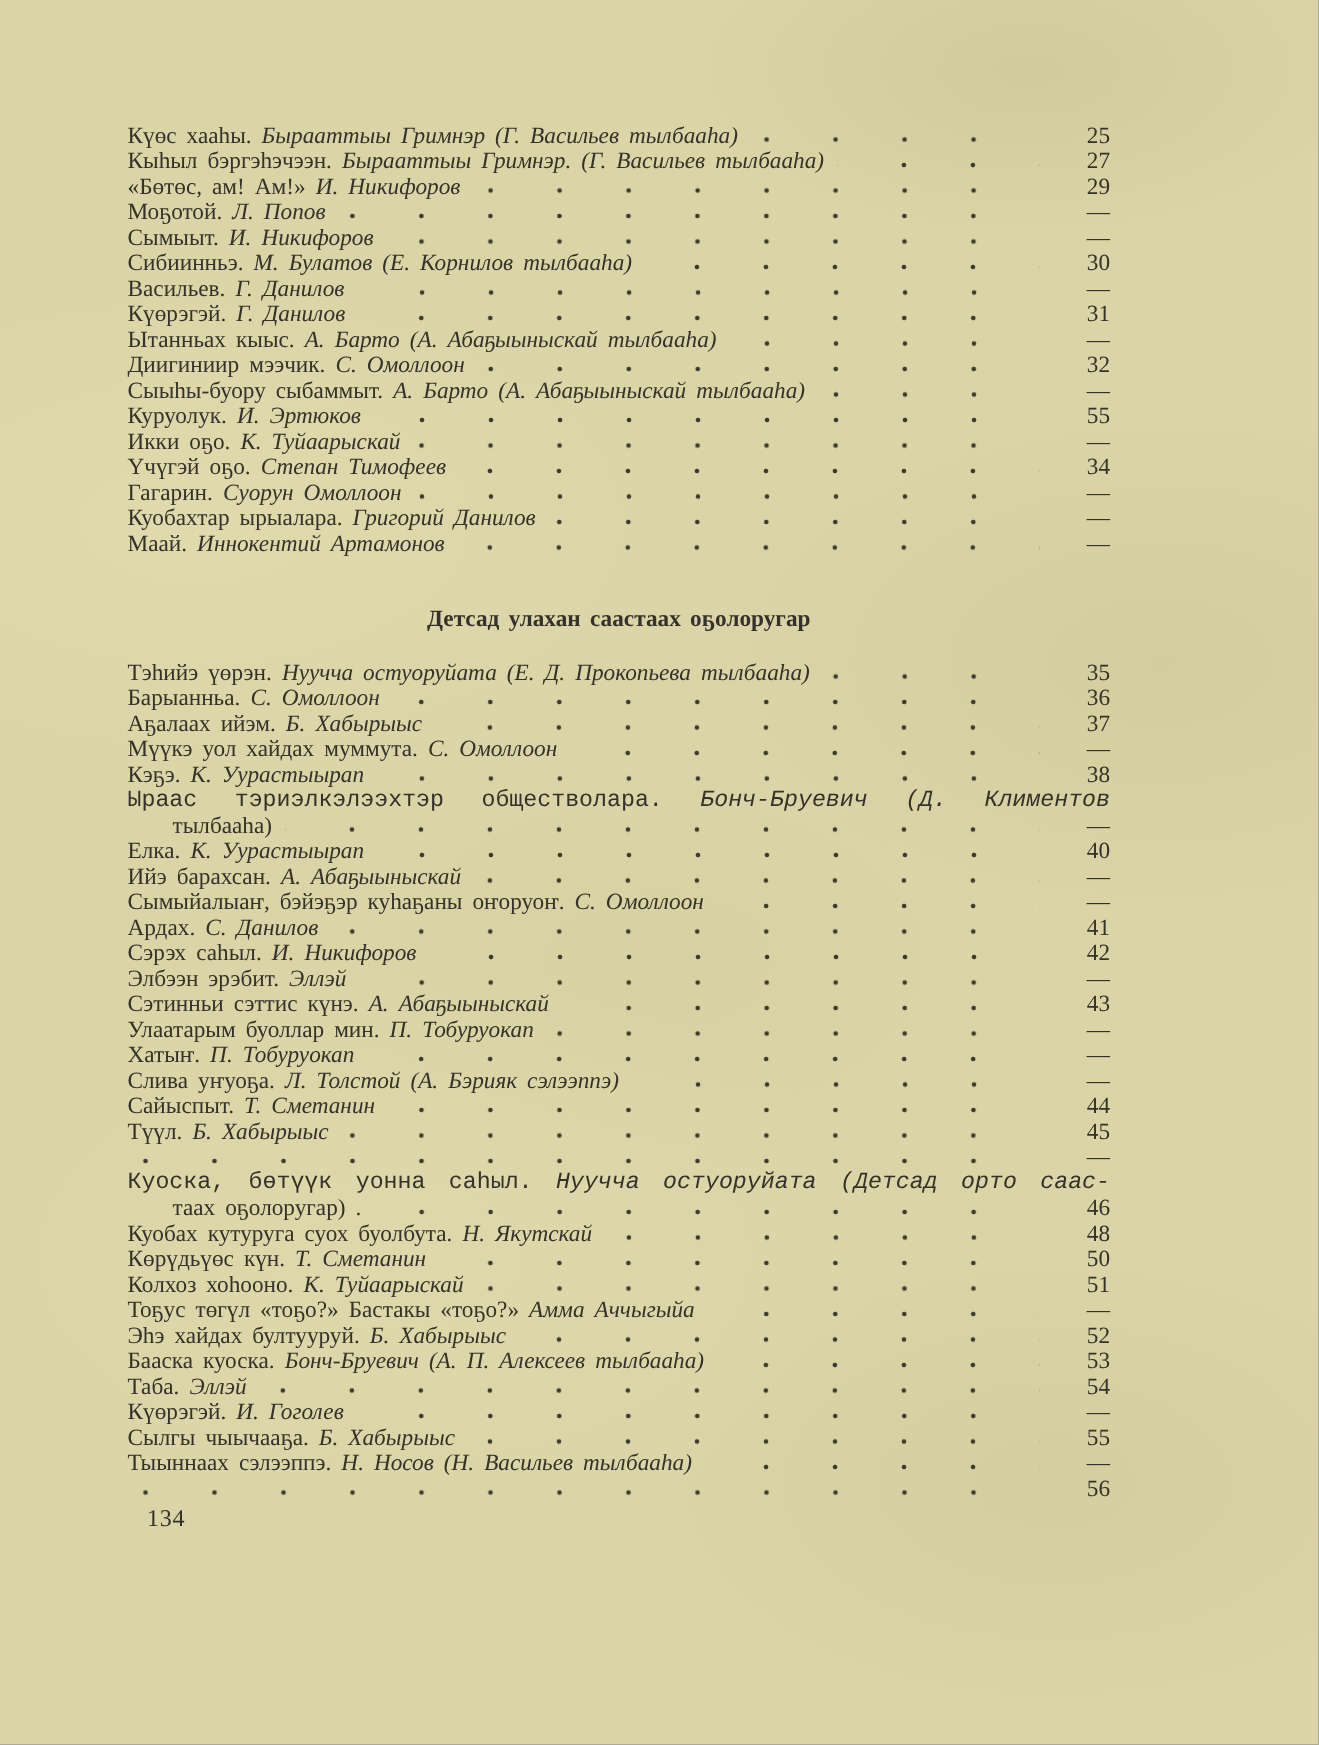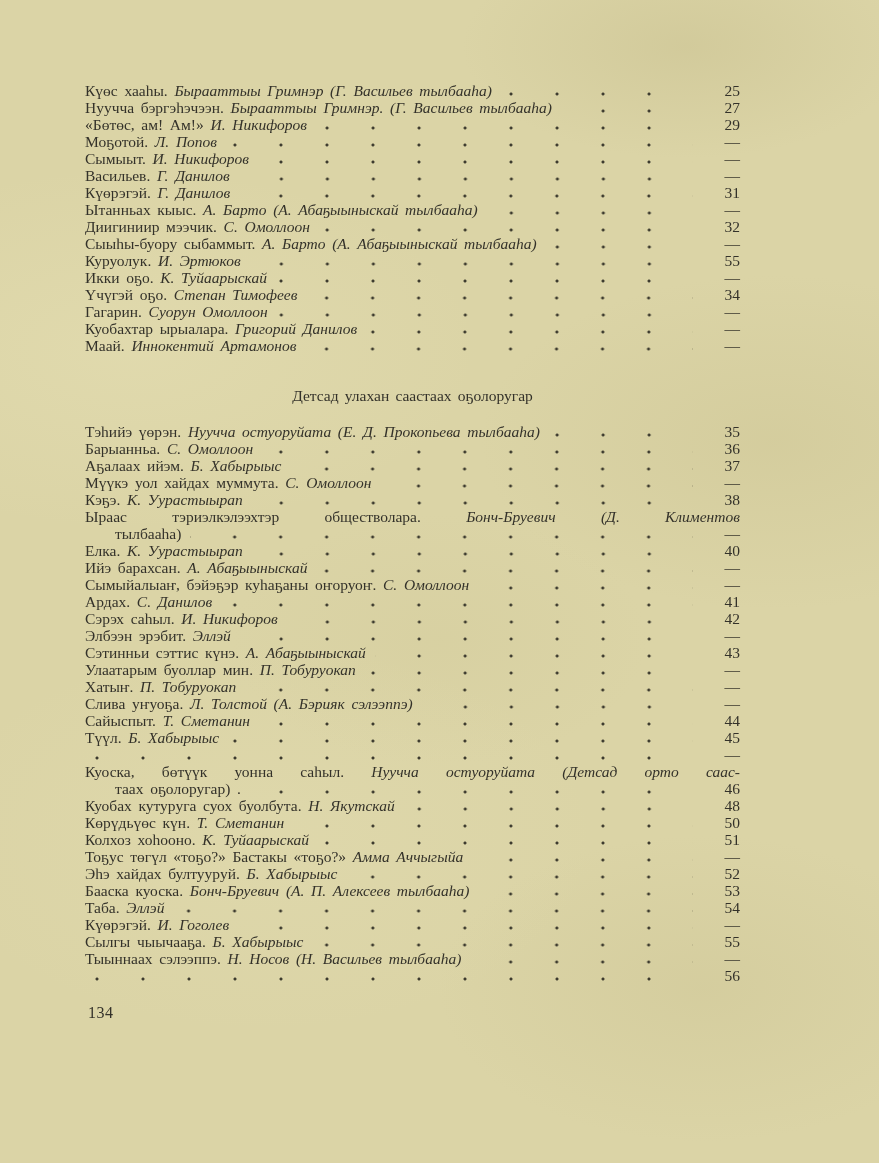--- a/index.html
+++ b/index.html
@@ -15,70 +15,75 @@
       radial-gradient(ellipse 480px 280px at 30% 72%, rgba(230,224,182,0.30), rgba(230,224,182,0) 70%),
       radial-gradient(ellipse 380px 220px at 80% 85%, rgba(190,181,131,0.22), rgba(190,181,131,0) 70%),
       radial-gradient(ellipse 300px 180px at 50% 55%, rgba(198,189,138,0.15), rgba(198,189,138,0) 70%);
     font-family:"Liberation Serif","DejaVu Serif",serif;
     color:#34322a;
     overflow:hidden;
   }
   .toc { position:absolute; left:85px; top:82px; width:655px; }
   .row { display:flex; align-items:baseline; line-height:17px; font-size:15.5px; }
   .etext { flex:0 1 auto; word-spacing:0.18em; }
-  .wrapfirst { flex:1 1 100%; text-align:justify; text-align-last:justify; }
+  .wrapfirst { flex:1 1 100%; text-align:justify; text-align-last:justify;font-family:Liberation Mono, monospace; }
   .title { font-style:normal;margin-top:12px; }
   .author { font-style:italic; }
   .wrapcont { margin-left:30px; word-spacing:0.18em; }
   .leader {
     flex:1 1 20px; min-width:16px;
     align-self:baseline; height:4px;
     margin-left:9px; margin-right:7px;
     background-image:radial-gradient(circle at 2px 2px, #3c3a2e 1.25px, rgba(60,58,46,0) 1.8px);
     background-size:46px 4px;
     background-repeat:repeat-x;
     background-position:right center;
   }
   .pnum { flex:0 0 40px; text-align:right; font-size:15.5px; }
   .heading {
-    text-align:center; font-weight:normal; font-size:15.5px;
+    text-align:center; font-weight:bold; font-size:15.5px;
     line-height:18px; margin-top:33px; margin-bottom:18px;
     word-spacing:0.15em;
   }
-  .footer { position:absolute; left:88px; top:1004px; font-size:16px; letter-spacing:0.5px; }
+  .footer { position:absolute; left:98px; top:1004px; font-size:16px; letter-spacing:0.5px; }
 </style>
 </head>
 <body>
 
 <div class="page">
   <div class="toc">
       <div class="row">
         <span class="etext"><span class="title">Күөс хааһы.</span> <span class="author">Бырааттыы Гримнэр (Г. Васильев тылбааһа)</span></span>
         <span class="leader"></span>
         <span class="pnum">25</span>
       </div>
       <div class="row">
-        <span class="etext"><span class="title">Нуучча бэргэһэчээн.</span> <span class="author">Бырааттыы Гримнэр. (Г. Васильев тылбааһа)</span></span>
+        <span class="etext"><span class="title">Кыһыл бэргэһэчээн.</span> <span class="author">Бырааттыы Гримнэр. (Г. Васильев тылбааһа)</span></span>
         <span class="leader"></span>
         <span class="pnum">27</span>
       </div>
       <div class="row">
         <span class="etext"><span class="title">«Бөтөс, ам! Ам!»</span> <span class="author">И. Никифоров</span></span>
         <span class="leader"></span>
         <span class="pnum">29</span>
       </div>
       <div class="row">
         <span class="etext"><span class="title">Моҕотой.</span> <span class="author">Л. Попов</span></span>
         <span class="leader"></span>
         <span class="pnum">—</span>
       </div>
       <div class="row">
         <span class="etext"><span class="title">Сымыыт.</span> <span class="author">И. Никифоров</span></span>
         <span class="leader"></span>
         <span class="pnum">—</span>
+      </div>
+      <div class="row">
+        <span class="etext"><span class="title">Сибиинньэ.</span> <span class="author">М. Булатов (Е. Корнилов тылбааһа)</span></span>
+        <span class="leader"></span>
+        <span class="pnum">30</span>
       </div>
       <div class="row">
         <span class="etext"><span class="title">Васильев.</span> <span class="author">Г. Данилов</span></span>
         <span class="leader"></span>
         <span class="pnum">—</span>
       </div>
       <div class="row">
         <span class="etext"><span class="title">Күөрэгэй.</span> <span class="author">Г. Данилов</span></span>
         <span class="leader"></span>
         <span class="pnum">31</span>

